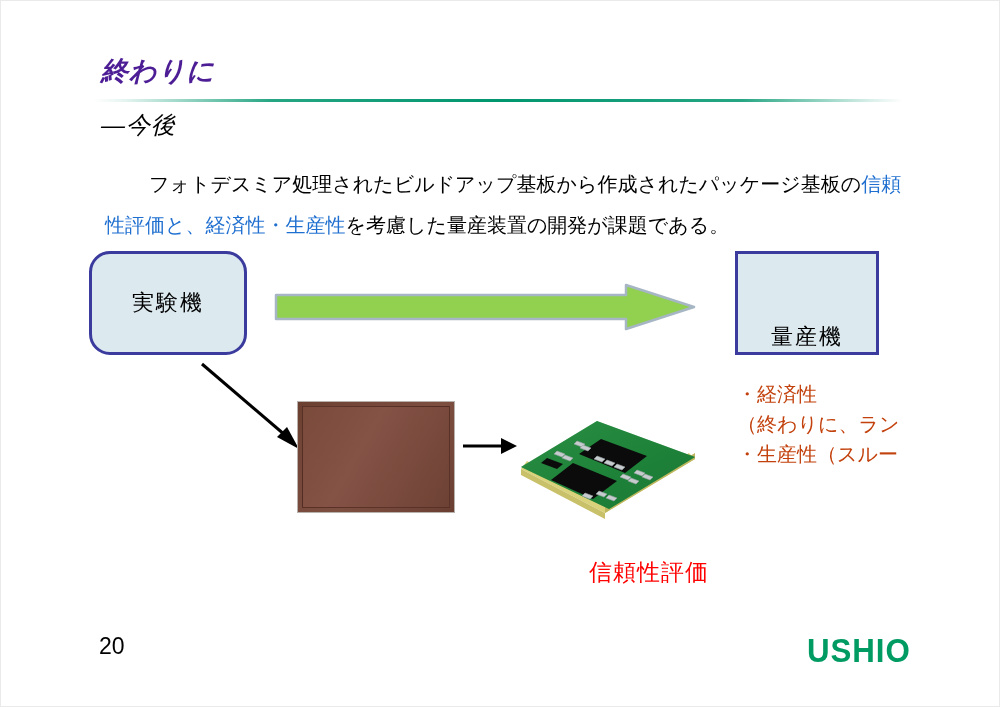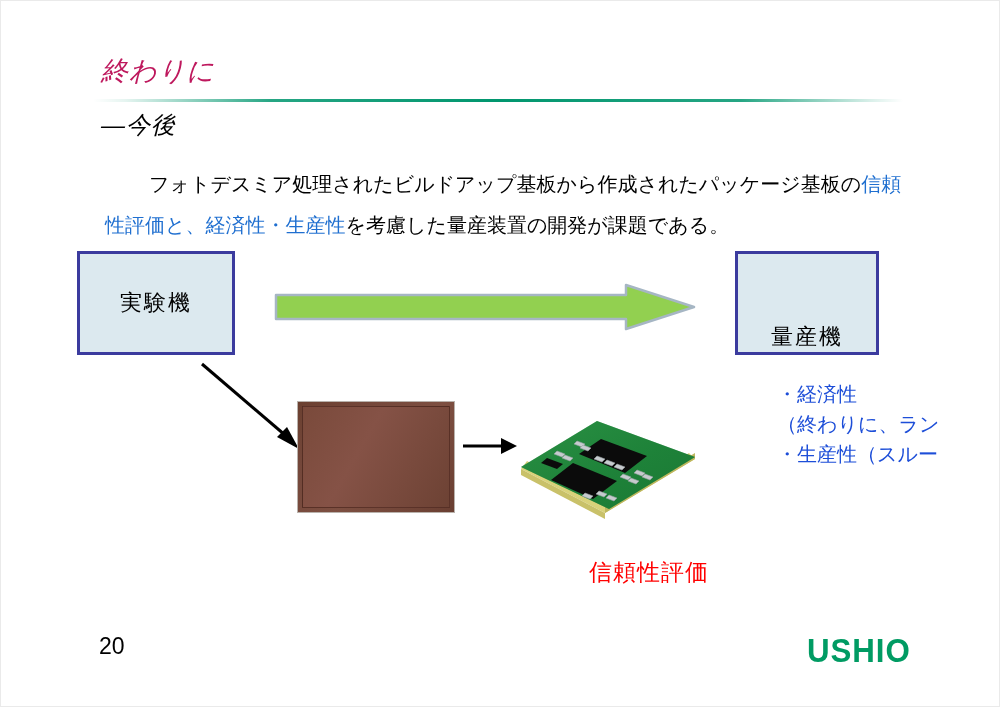--- a/index.html
+++ b/index.html
@@ -24,22 +24,22 @@
     overflow: hidden;
   }
 
   
   .slide-title {
     position: absolute;
     left: 100px;
     top: 52px;
     font-size: 27px;
     font-style: italic;
-    font-weight: 400;
-    color: #be185d;
+    font-weight: 700;
+    color: #4c1d95;
     letter-spacing: 1px;
     white-space: nowrap;
   }
 
   .title-rule {
     position: absolute;
     left: 92px;
     top: 98px;
     width: 810px;
     height: 3px;
@@ -86,21 +86,21 @@
     box-sizing: border-box;
     background: #DCE9EF;
     border: 3px solid #3B3B9E;
     display: flex;
     align-items: center;
     justify-content: center;
     font-size: 22px;
     color: #000000;
     letter-spacing: 2px;
   }
-  #box-lab   { left: 76px;  top: 250px; width: 158px; height: 104px; }
+  #box-lab   { left: 88px;  top: 250px; width: 158px; height: 104px; border-radius: 21px; }
   #box-mass  { left: 734px; top: 250px; width: 144px; height: 104px; align-items: flex-end; }
 
   
   #green-arrow {
     position: absolute;
     left: 273px;
     top: 282px;
     width: 422px;
     height: 48px;
   }
@@ -151,22 +151,21 @@
   }
 
   
   #red-notes {
     position: absolute;
     left: 736px;
     top: 378px;
     width: 200px;
     font-size: 20px;
     line-height: 30px;
-    color: #1d4ed8;
-    margin-left: 40px;
+    color: #c2410c;
   }
   #red-caption {
     position: absolute;
     left: 556px;
     top: 556px;
     font-size: 23px;
     color: #FF0000;
     letter-spacing: 1px;
     white-space: nowrap;
     margin-left: 32px;

